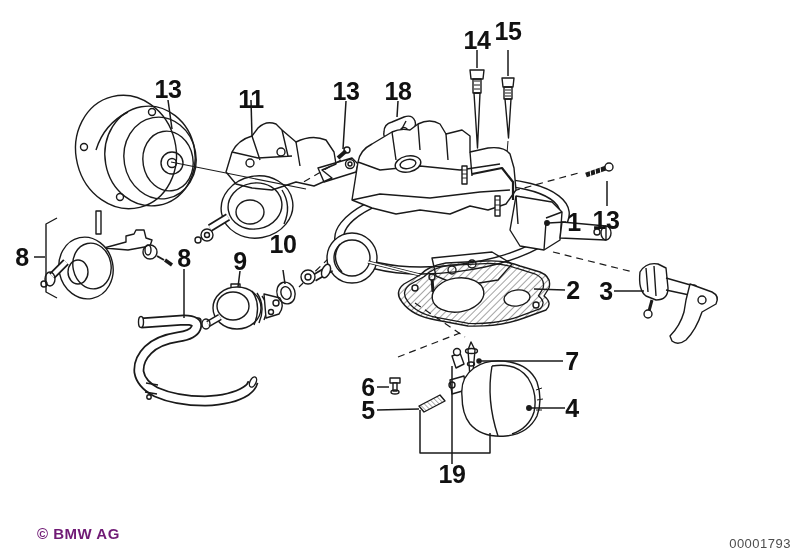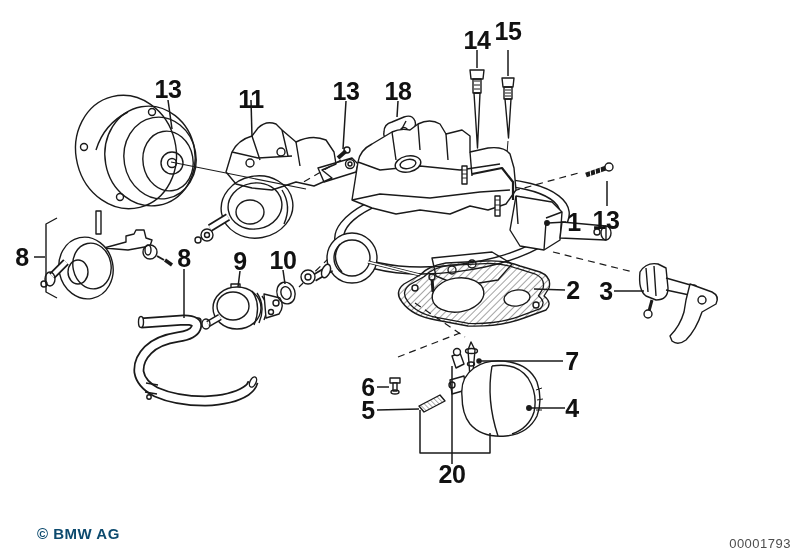--- a/index.html
+++ b/index.html
@@ -8,21 +8,21 @@
     font-family:"Liberation Sans",sans-serif;overflow:hidden;
   }
   #art{position:absolute;left:0;top:0;width:799px;height:559px;}
   .callout{
     position:absolute;transform:translate(-50%,-50%);
     font-weight:bold;font-size:25px;color:#111;letter-spacing:-0.5px;
     cursor:pointer;line-height:1;
   }
   .footer-left{
     position:absolute;left:37px;top:525px;font-size:15px;font-weight:bold;
-    color:#0c4a6e;letter-spacing:0.5px;
+    color:#701a75;letter-spacing:0.5px;
   }
   .footer-right{
     position:absolute;right:8px;top:536px;font-size:13px;color:#4d4d4d;
     letter-spacing:0.5px;
     margin-left:44px;
   }
 </style>
 </head>
 <body>
 
@@ -270,26 +270,26 @@
 
   <div class="callout" style="left:574px;top:222px">1</div>
   <div class="callout" style="left:573px;top:290px">2</div>
   <div class="callout" style="left:606px;top:291px">3</div>
   <div class="callout" style="left:572px;top:408px">4</div>
   <div class="callout" style="left:368px;top:410px">5</div>
   <div class="callout" style="left:368px;top:387px">6</div>
   <div class="callout" style="left:572px;top:361px">7</div>
   <div class="callout" style="left:184px;top:258px">8</div>
   <div class="callout" style="left:240px;top:261px">9</div>
-  <div class="callout" style="left:283px;top:260px">10</div>
+  <div class="callout" style="left:283px;top:244px">10</div>
   <div class="callout" style="left:251px;top:99px">11</div>
   <div class="callout" style="left:22px;top:257px">8</div>
   <div class="callout" style="left:346px;top:91px">13</div>
   <div class="callout" style="left:477px;top:40px">14</div>
   <div class="callout" style="left:508px;top:31px">15</div>
   <div class="callout" style="left:168px;top:89px">13</div>
   <div class="callout" style="left:606px;top:220px">13</div>
-  <div class="callout" style="left:452px;top:474px">20</div>
+  <div class="callout" style="left:452px;top:474px">19</div>
   <div class="callout" style="left:398px;top:91px">18</div>
 
   <div class="footer-left">© BMW AG</div>
   <div class="footer-right">00001793</div>
 </div>
 
 </body></html>

